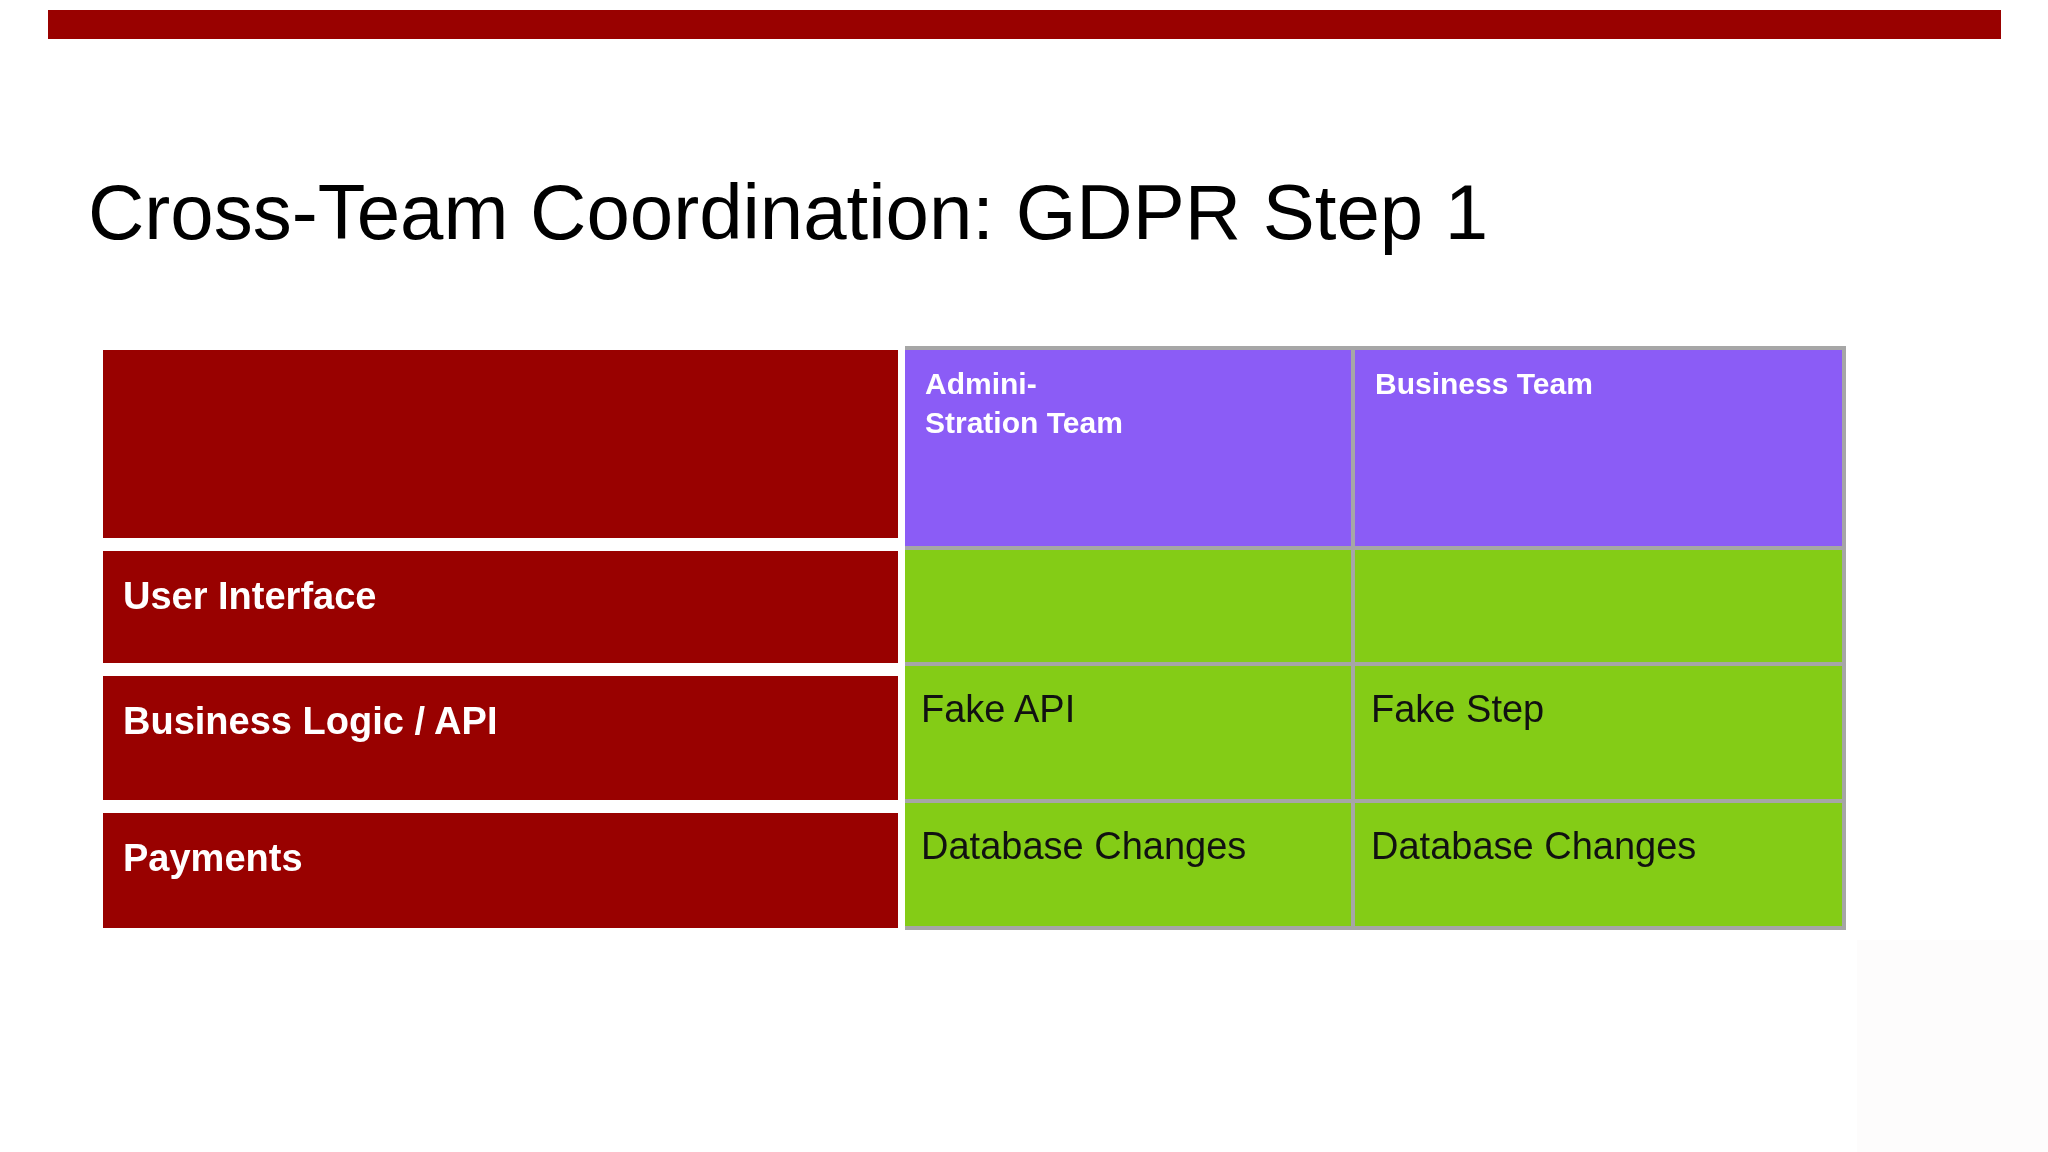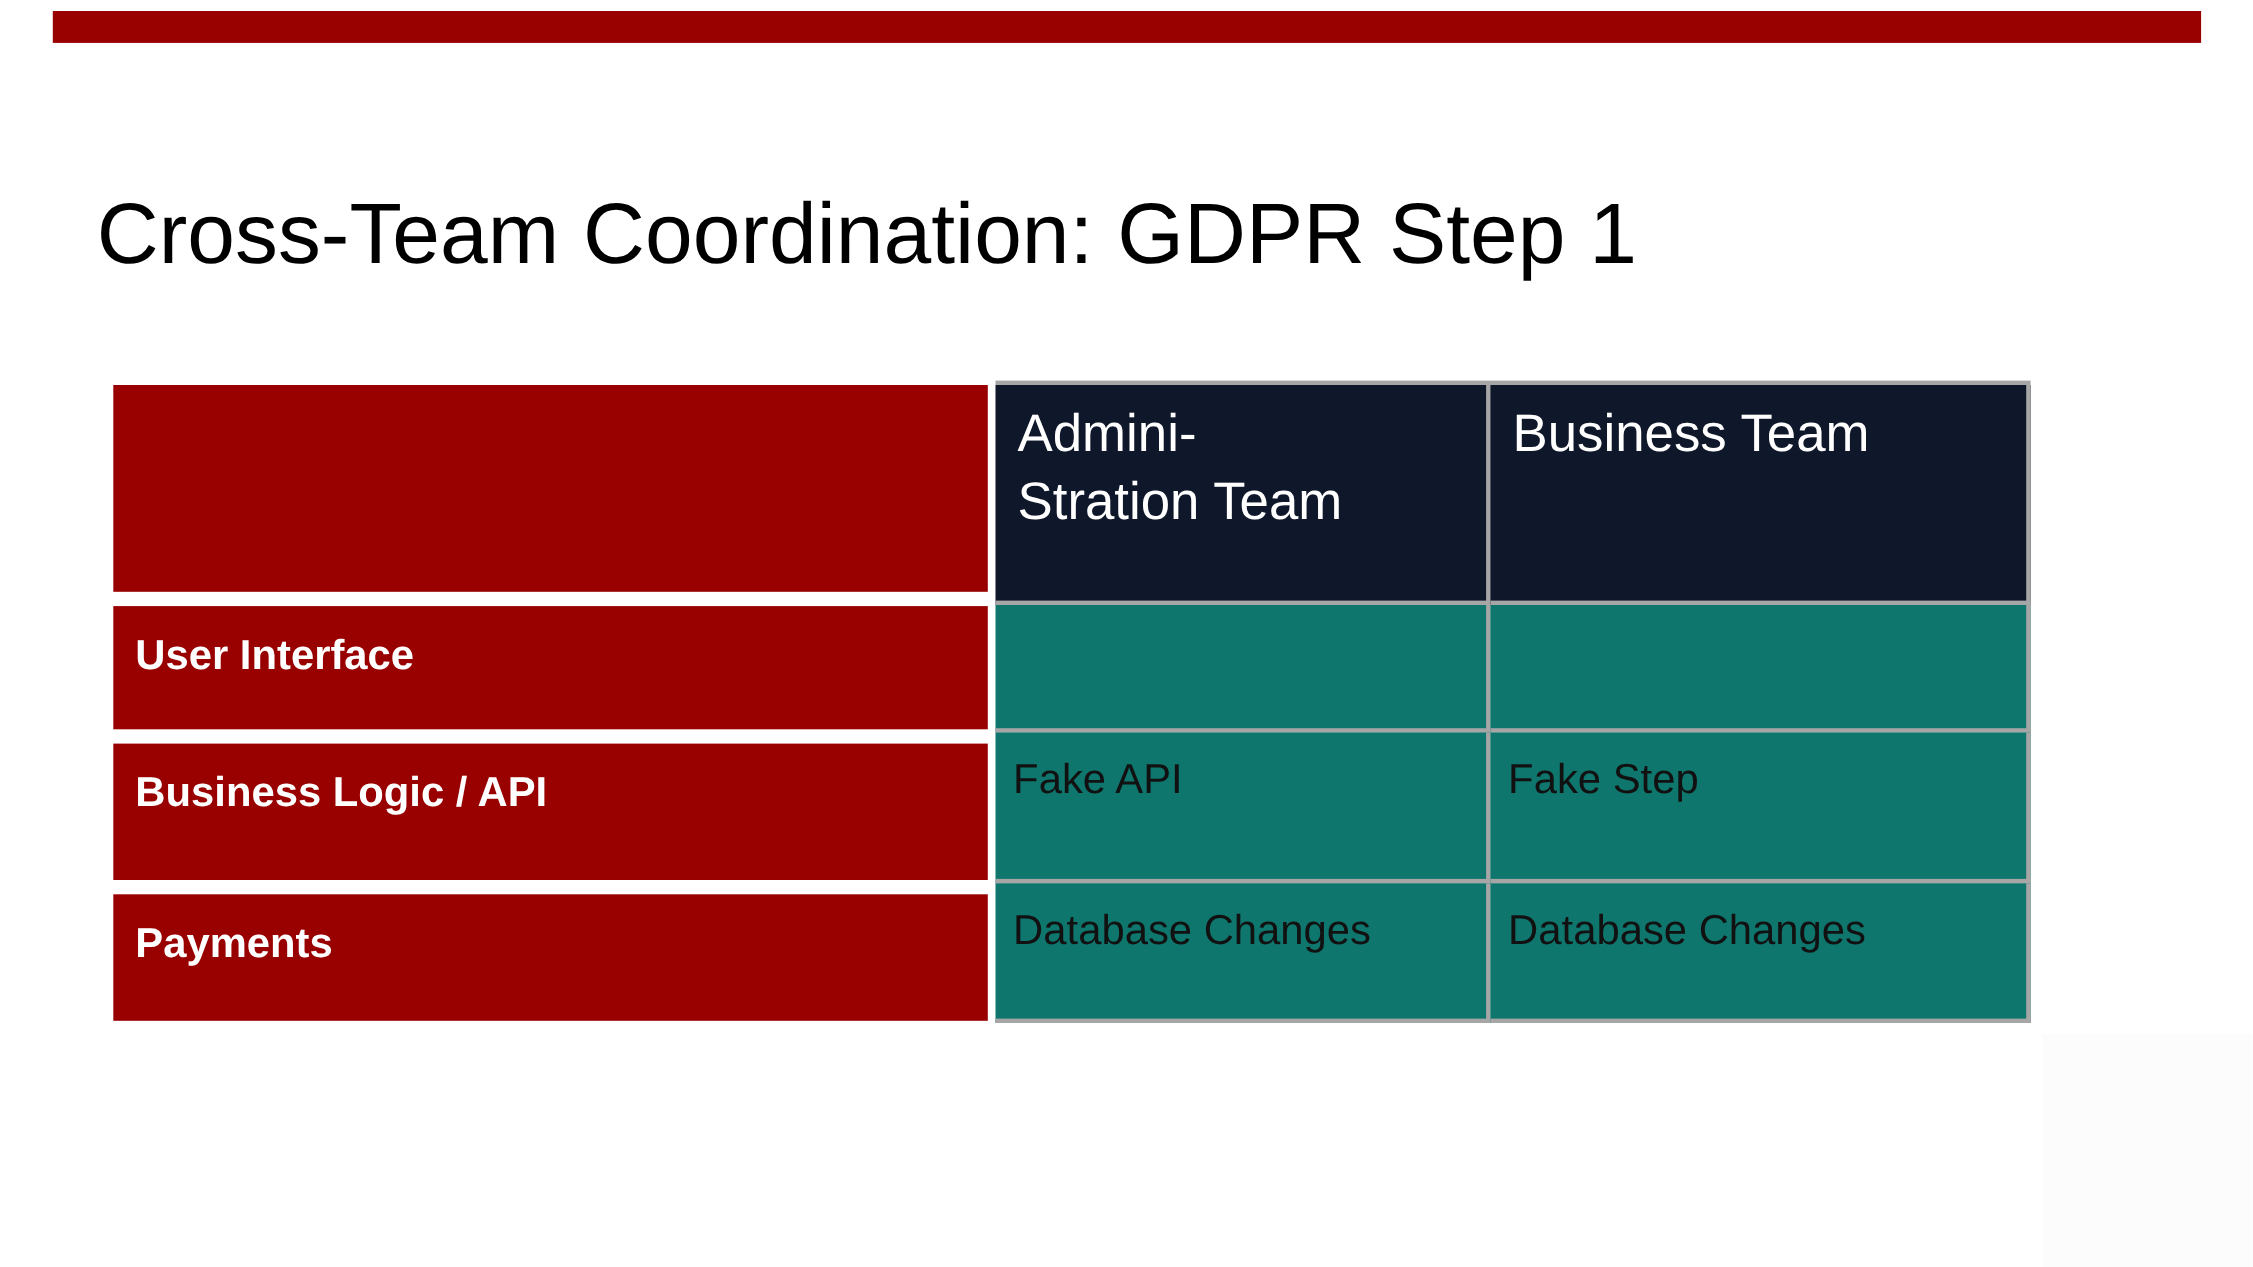--- a/index.html
+++ b/index.html
@@ -66,30 +66,30 @@
     border-top: 4px solid #a6a6a6;
     box-sizing: content-box;
   }
   .cell {
     box-sizing: border-box;
     border-right: 4px solid #a6a6a6;
     border-bottom: 4px solid #a6a6a6;
     overflow: hidden;
   }
   .cell.head {
-    background: #0f172a;
+    background: #8b5cf6;
     color: #ffffff;
-    font-size: 48px;
-    font-weight: 400;
+    font-size: 30px;
+    font-weight: 700;
     padding: 14px 18px 0 20px;
     line-height: 1.3;
     white-space: pre-line;
   }
   .cell.body {
-    background: #0f766e;
+    background: #84cc16;
     color: #111111;
     font-size: 38px;
     font-weight: 400;
     padding: 20px 14px 0 16px;
     line-height: 1.25;
   }
   
   .corner-patch {
     position: absolute;
     left: 1857px;

